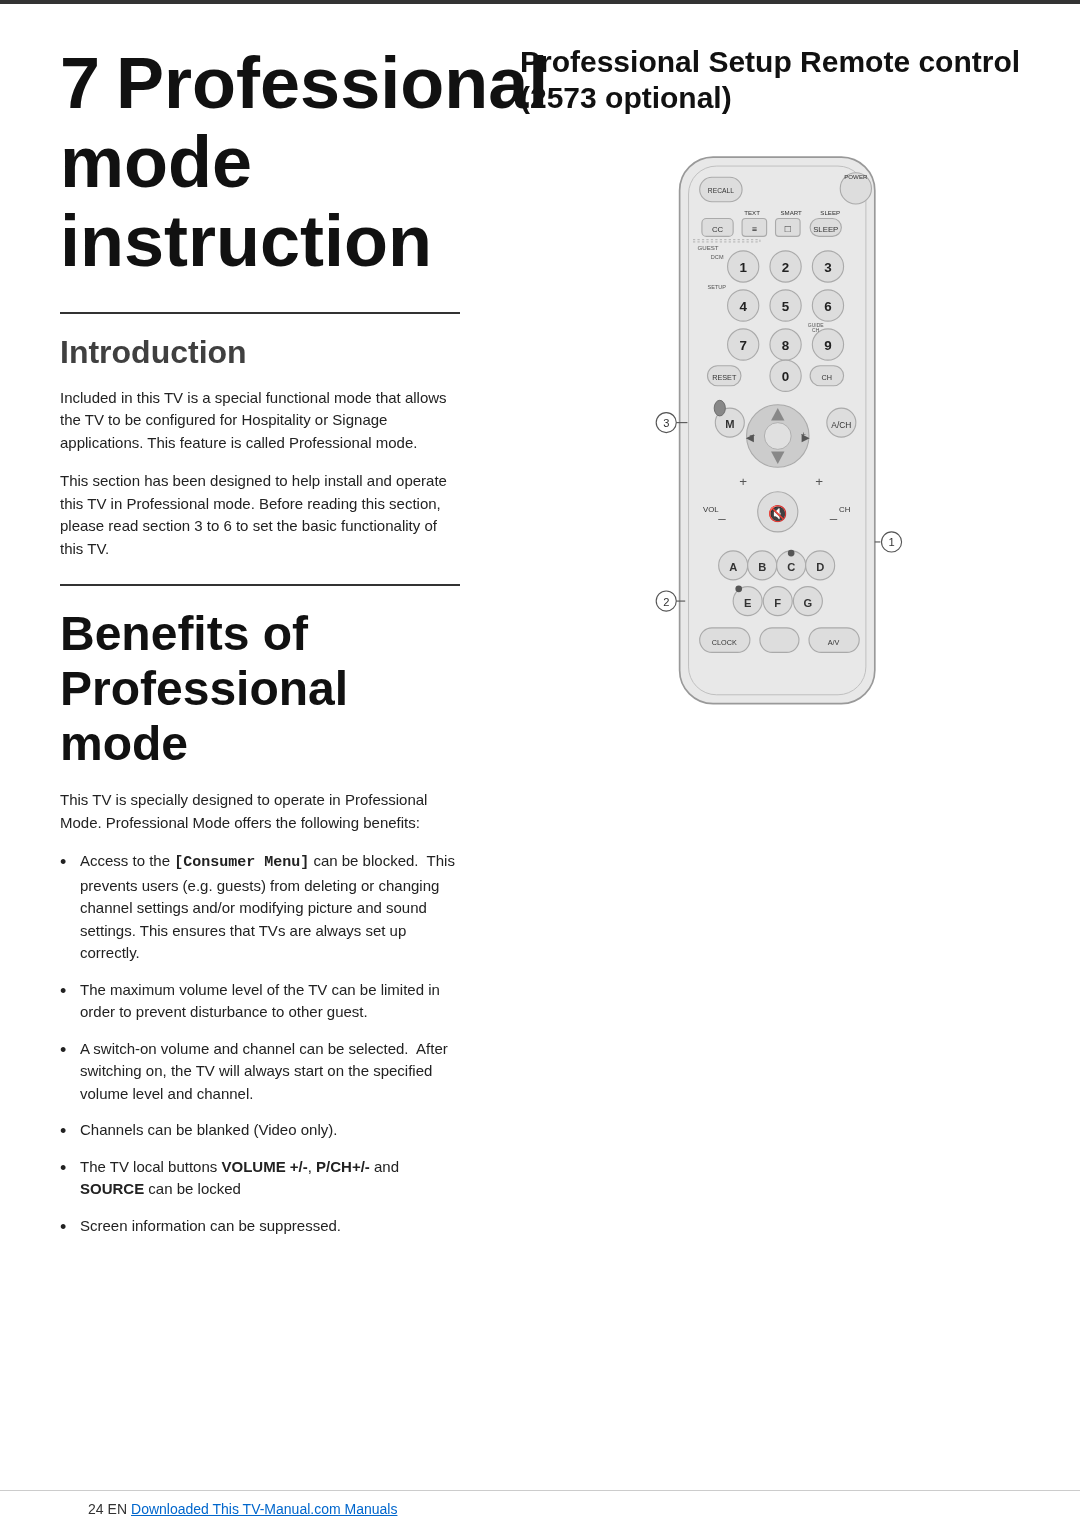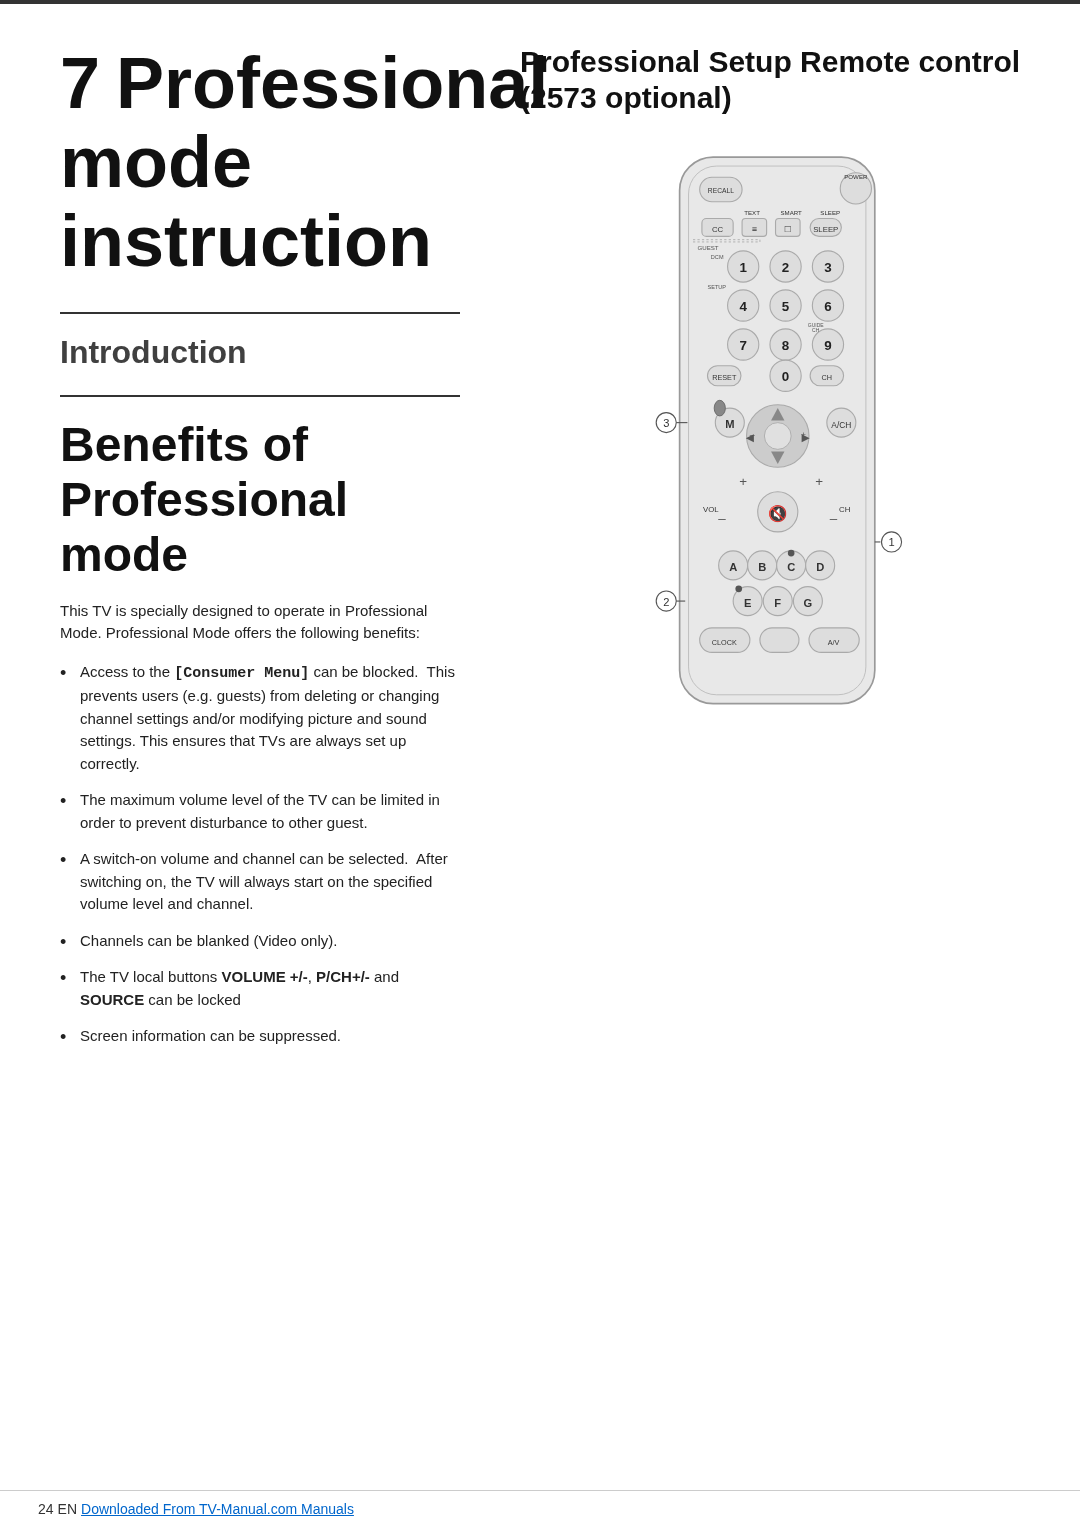--- a/index.html
+++ b/index.html
@@ -138,21 +138,21 @@
     .remote-container {
       display: flex;
       justify-content: center;
       align-items: flex-start;
       width: 100%;
       position: relative;
     }
 
     
     .footer {
-      padding: 10px 38px;
+      padding: 10px 88px;
       display: flex;
       align-items: center;
       border-top: 1px solid #ccc;
     }
 
     .footer-page {
       font-size: 14px;
       color: #333;
       margin-right: 4px;
     }
@@ -175,20 +175,22 @@
     <div class="left-column">
 
       <div class="chapter-title">
         <span class="chapter-number">7</span>Professional<br>mode<br>instruction
       </div>
 
       <hr class="section-divider">
 
       <div class="section-title">Introduction</div>
 
+      <p class="body-text">Included in this TV is a special functional mode that allows the TV to be configured for Hospitality or Signage applications. This feature is called Professional mode.</p>
+      <p class="body-text">This section has been designed to help install and operate this TV in Professional mode. Before reading this section, please read section 3 to 6 to set the basic functionality of this TV.</p>
 
       <hr class="section-divider">
 
       <div class="benefits-title">Benefits of Professional mode</div>
 
       <p class="body-text">This TV is specially designed to operate in Professional Mode. Professional Mode offers the following benefits:</p>
 
       <ul class="bullet-list">
         <li>
           Access to the <span class="consumer-menu">[Consumer Menu]</span> can be blocked.&nbsp; This prevents users (e.g. guests) from deleting or changing channel settings and/or modifying picture and sound settings. This ensures that TVs are always set up correctly.
@@ -375,16 +377,16 @@
 
         </svg>
       </div>
 
     </div>
   </div>
 
   <div class="footer">
     <span class="footer-page">24</span>
     <span class="footer-page" style="margin-right:4px;">EN</span>
-    <a class="footer-link" href="#">Downloaded From TV-Manual.com Manuals</a>
+    <a class="footer-link" href="#">Downloaded This TV-Manual.com Manuals</a>
   </div>
 
 </div>
 
 </body></html>

